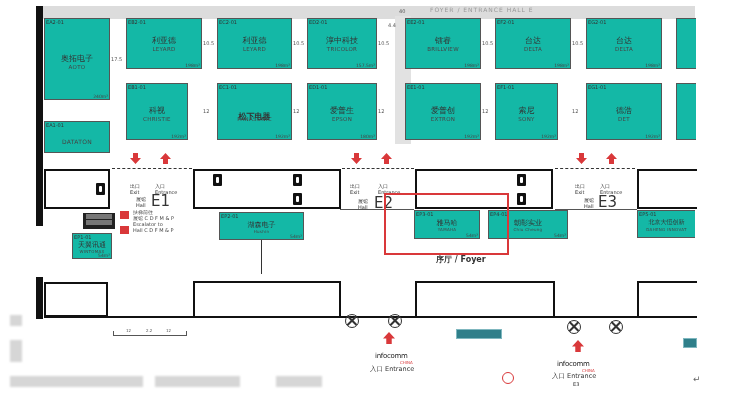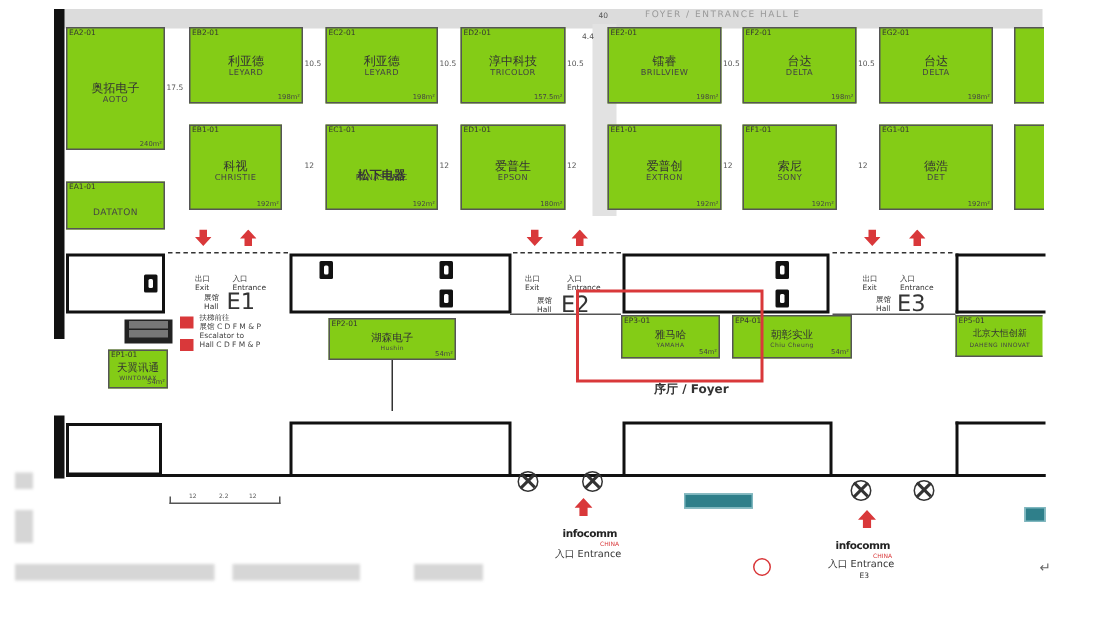--- a/index.html
+++ b/index.html
@@ -2,21 +2,21 @@
 <html><head>
 <meta charset="utf-8">
 <style>
   html, body { margin:0; padding:0; background:#fff; }
   body { width:740px; height:411px; position:relative; overflow:hidden; font-family:"DejaVu Sans", sans-serif; color:#222; }
   .abs { position:absolute; }
   .topbar { left:40px; top:6px; width:655px; height:13px; background:#dcdcdc; }
   .topbar-text { left:430px; top:6px; font-size:6px; color:#999; letter-spacing:1px; }
   .leftwall { left:36px; top:6px; width:7px; height:220px; background:#111; }
   .leftwall2 { left:36px; top:277px; width:7px; height:42px; background:#111; }
-  .booth { position:absolute; border:1.5px solid #555; background:#84cc16; box-sizing:border-box; }
+  .booth { position:absolute; border:1.5px solid #555; background:#14b8a6; box-sizing:border-box; }
   .booth .bid { position:absolute; left:1px; top:0; font-size:5px; color:#333; }
   .booth .bcn { position:absolute; left:0; right:0; text-align:center; font-size:8px; color:#333; }
   .booth .ben { position:absolute; left:0; right:0; text-align:center; font-size:5.5px; color:#444; letter-spacing:0.3px; }
   .booth .barea { position:absolute; right:1px; bottom:0; font-size:4.5px; color:#444; }
   .dim { position:absolute; font-size:5px; color:#555; }
   .aisle-v { left:395px; top:16px; width:16px; height:128px; background:#e2e2e2; }
   .wall { position:absolute; border:2px solid #111; background:#fff; box-sizing:border-box; }
   .hline { position:absolute; height:2px; background:#111; }
   .arrow-down, .arrow-up { position:absolute; width:11px; height:11px; }
   .wc { position:absolute; width:9px; height:12px; background:#111; border-radius:1px; }
@@ -24,21 +24,21 @@
   .hall { position:absolute; font-size:15px; color:#333; }
   .hall-lab { position:absolute; font-size:5px; color:#333; line-height:6px; }
   .small { position:absolute; font-size:5px; color:#444; line-height:6px; }
   .door { position:absolute; height:8px; border-bottom:1.5px solid #333; }
   .redbox { position:absolute; left:384px; top:193px; width:125px; height:62px; border:2px solid #d9383a; box-sizing:border-box; }
   .foyer { position:absolute; left:436px; top:254px; font-size:8px; color:#333;font-weight:bold; }
   .turnstile { position:absolute; width:14px; height:14px; border:1.5px solid #333; border-radius:50%; box-sizing:border-box; }
   .turnstile::before, .turnstile::after { content:""; position:absolute; left:5px; top:-1px; width:1.5px; height:13px; background:#333; }
   .turnstile::before { transform:rotate(45deg); }
   .turnstile::after { transform:rotate(-45deg); }
-  .brand { position:absolute; font-size:7px; font-weight:bold; color:#222; letter-spacing:-0.3px; }
+  .brand { position:absolute; font-size:7px; font-weight:normal; color:#222; letter-spacing:-0.3px; }
   .brand-sub { position:absolute; font-size:4px; color:#d9383a; }
   .ent { position:absolute; font-size:6.5px; color:#333; }
   .sign { position:absolute; background:#2f7f8a; border:1px solid #7fb7bf; font-size:3px; color:#cfe; }
   .blur { position:absolute; background:#d6d6d6; filter:blur(1.2px); }
   .stairs { position:absolute; left:83px; top:213px; width:32px; height:16px; background:#222; }
   .stairs span { display:block; height:5px; margin:1px 3px; background:#777; }
   .redsq { position:absolute; width:9px; height:8px; background:#d9383a; }
   .circle-logo { position:absolute; width:12px; height:12px; border:1.5px solid #d9383a; border-radius:50%; box-sizing:border-box; }
   .scalebar { position:absolute; left:113px; top:331px; width:72px; height:4px; border-left:1px solid #555; border-right:1px solid #555; border-bottom:1px solid #555; }
   .scalebar span { position:absolute; top:-3px; font-size:4px; color:#555; }

